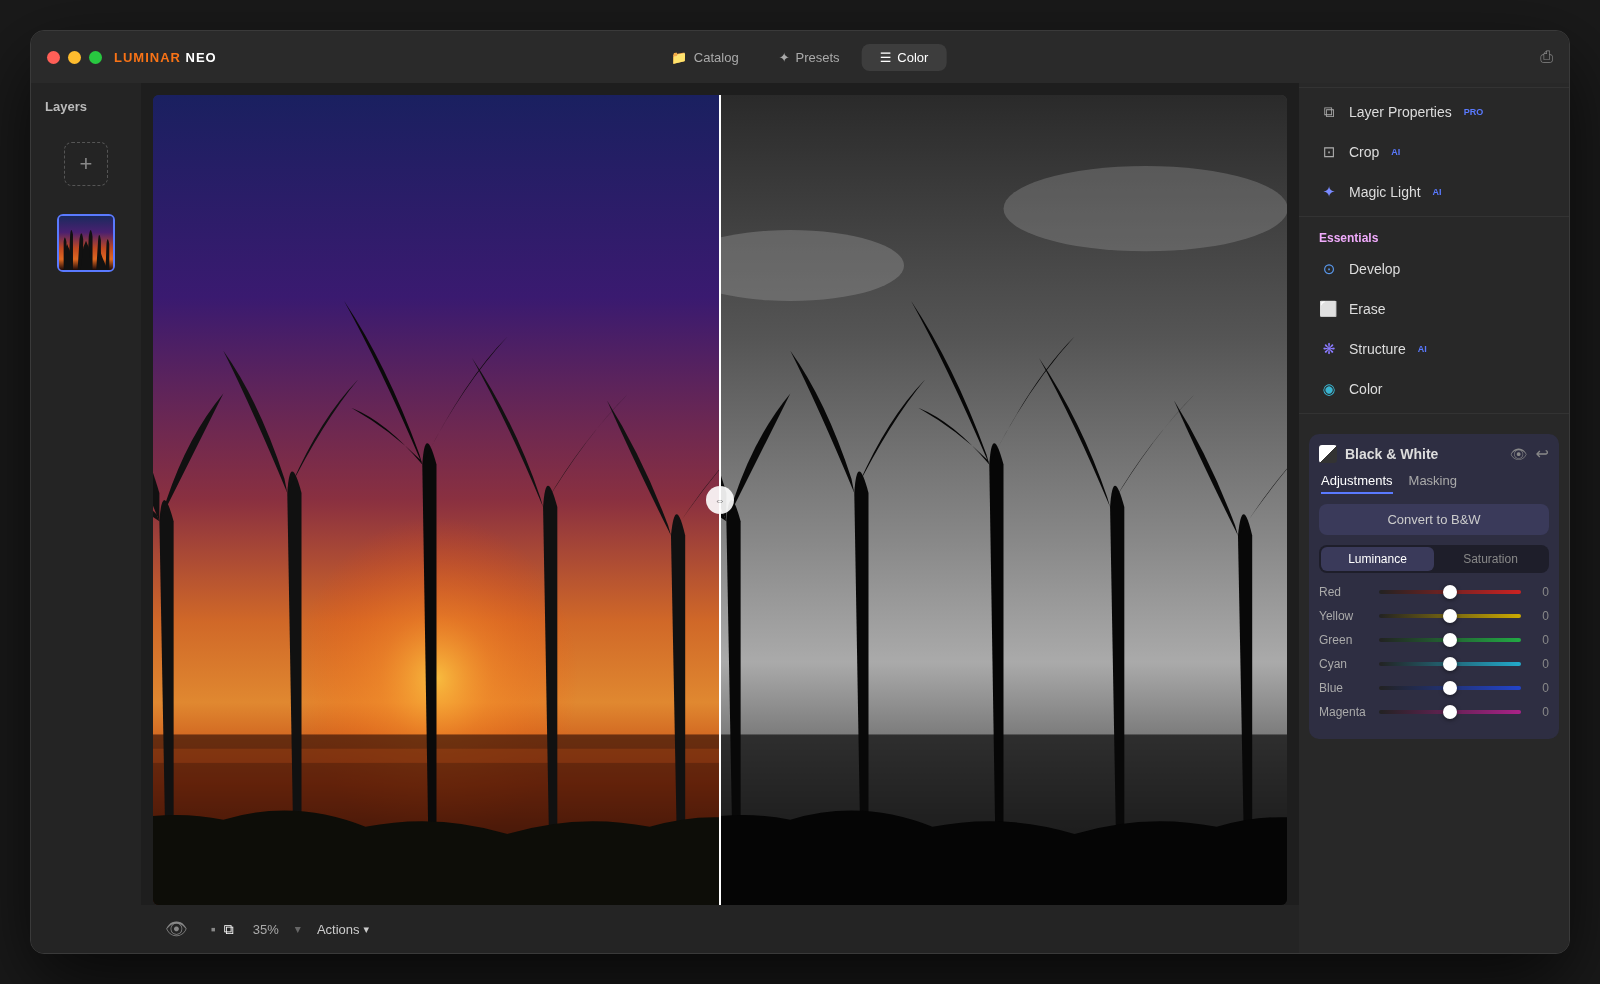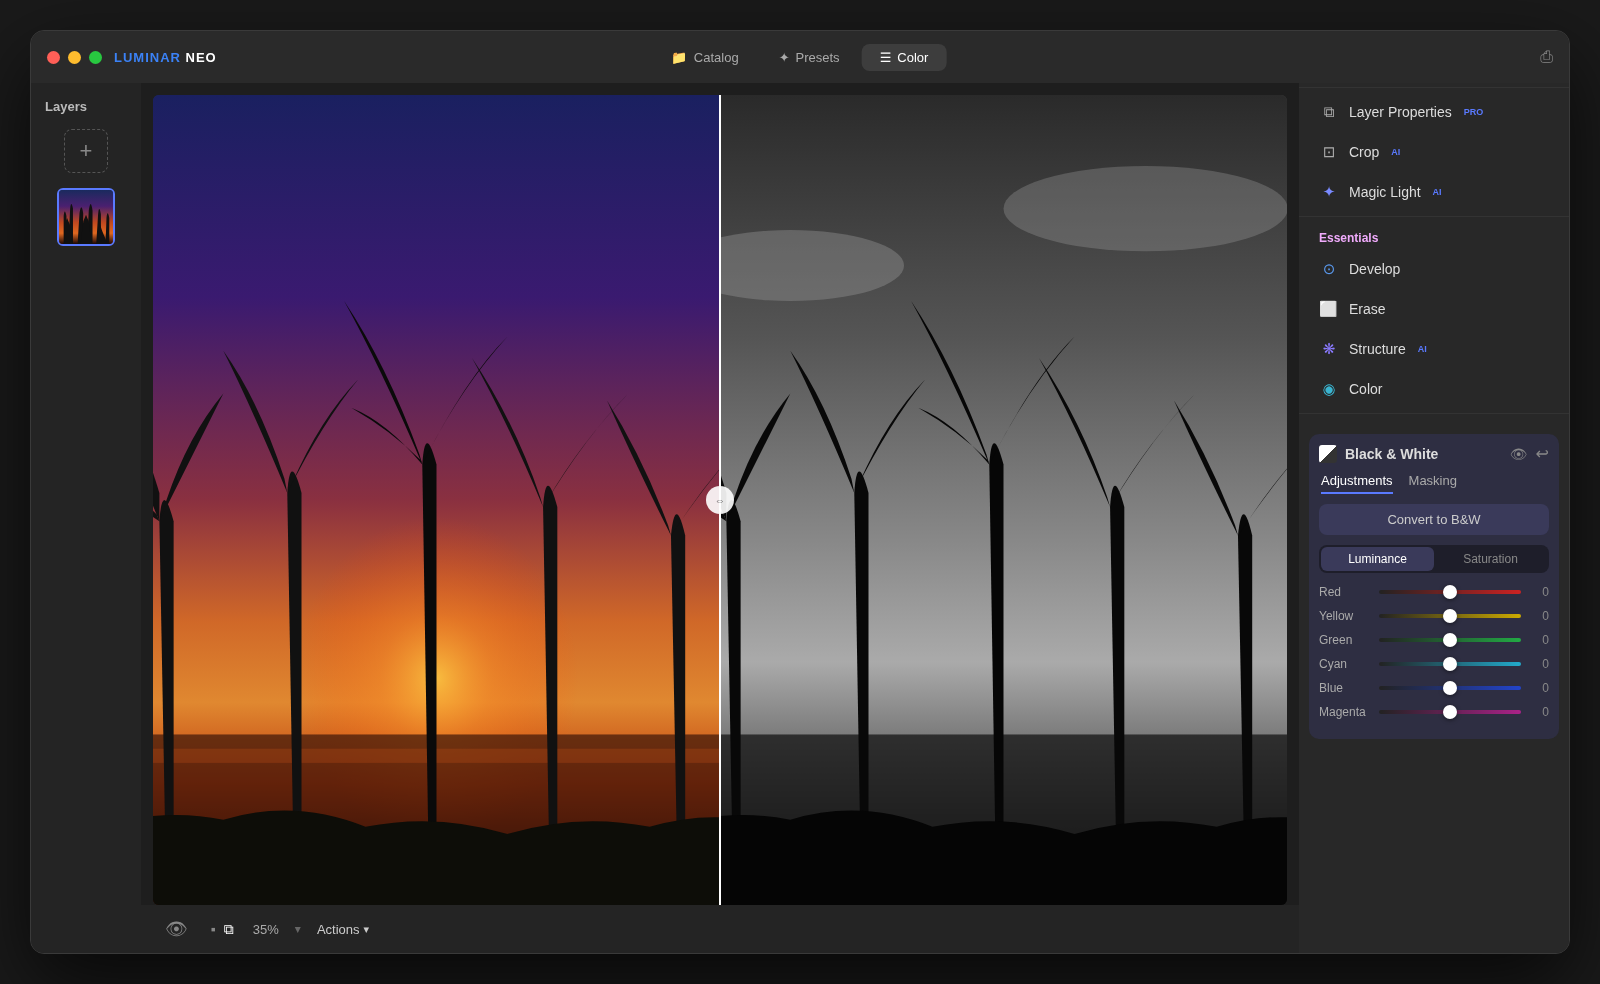--- a/index.html
+++ b/index.html
@@ -45,21 +45,21 @@
     .tl-red { background: #ff5f57; }
     .tl-yellow { background: #febc2e; }
     .tl-green { background: #28c840; }
     .app-name {
       color: #888;
       font-size: 13px;
       font-weight: 500;
       margin-left: 12px;
       letter-spacing: 1px;
     }
-    .app-name span { color: #3b82f6; font-weight: 700; }
+    .app-name span { color: #f97316; font-weight: 700; }
     .title-bar-center {
       position: absolute;
       left: 50%;
       transform: translateX(-50%);
       display: flex;
       gap: 4px;
       align-items: center;
     }
     .nav-btn {
       padding: 6px 18px;
@@ -89,21 +89,21 @@
       overflow: hidden;
     }
     
     .sidebar-left {
       width: 110px;
       background: #242424;
       padding: 16px 14px;
       display: flex;
       flex-direction: column;
       align-items: center;
-      gap: 15px;
+      gap: 28px;
       flex-shrink: 0;
     }
     .sidebar-title {
       color: #bbb;
       font-size: 13px;
       font-weight: 600;
       align-self: flex-start;
     }
     .add-layer-btn {
       width: 44px;

